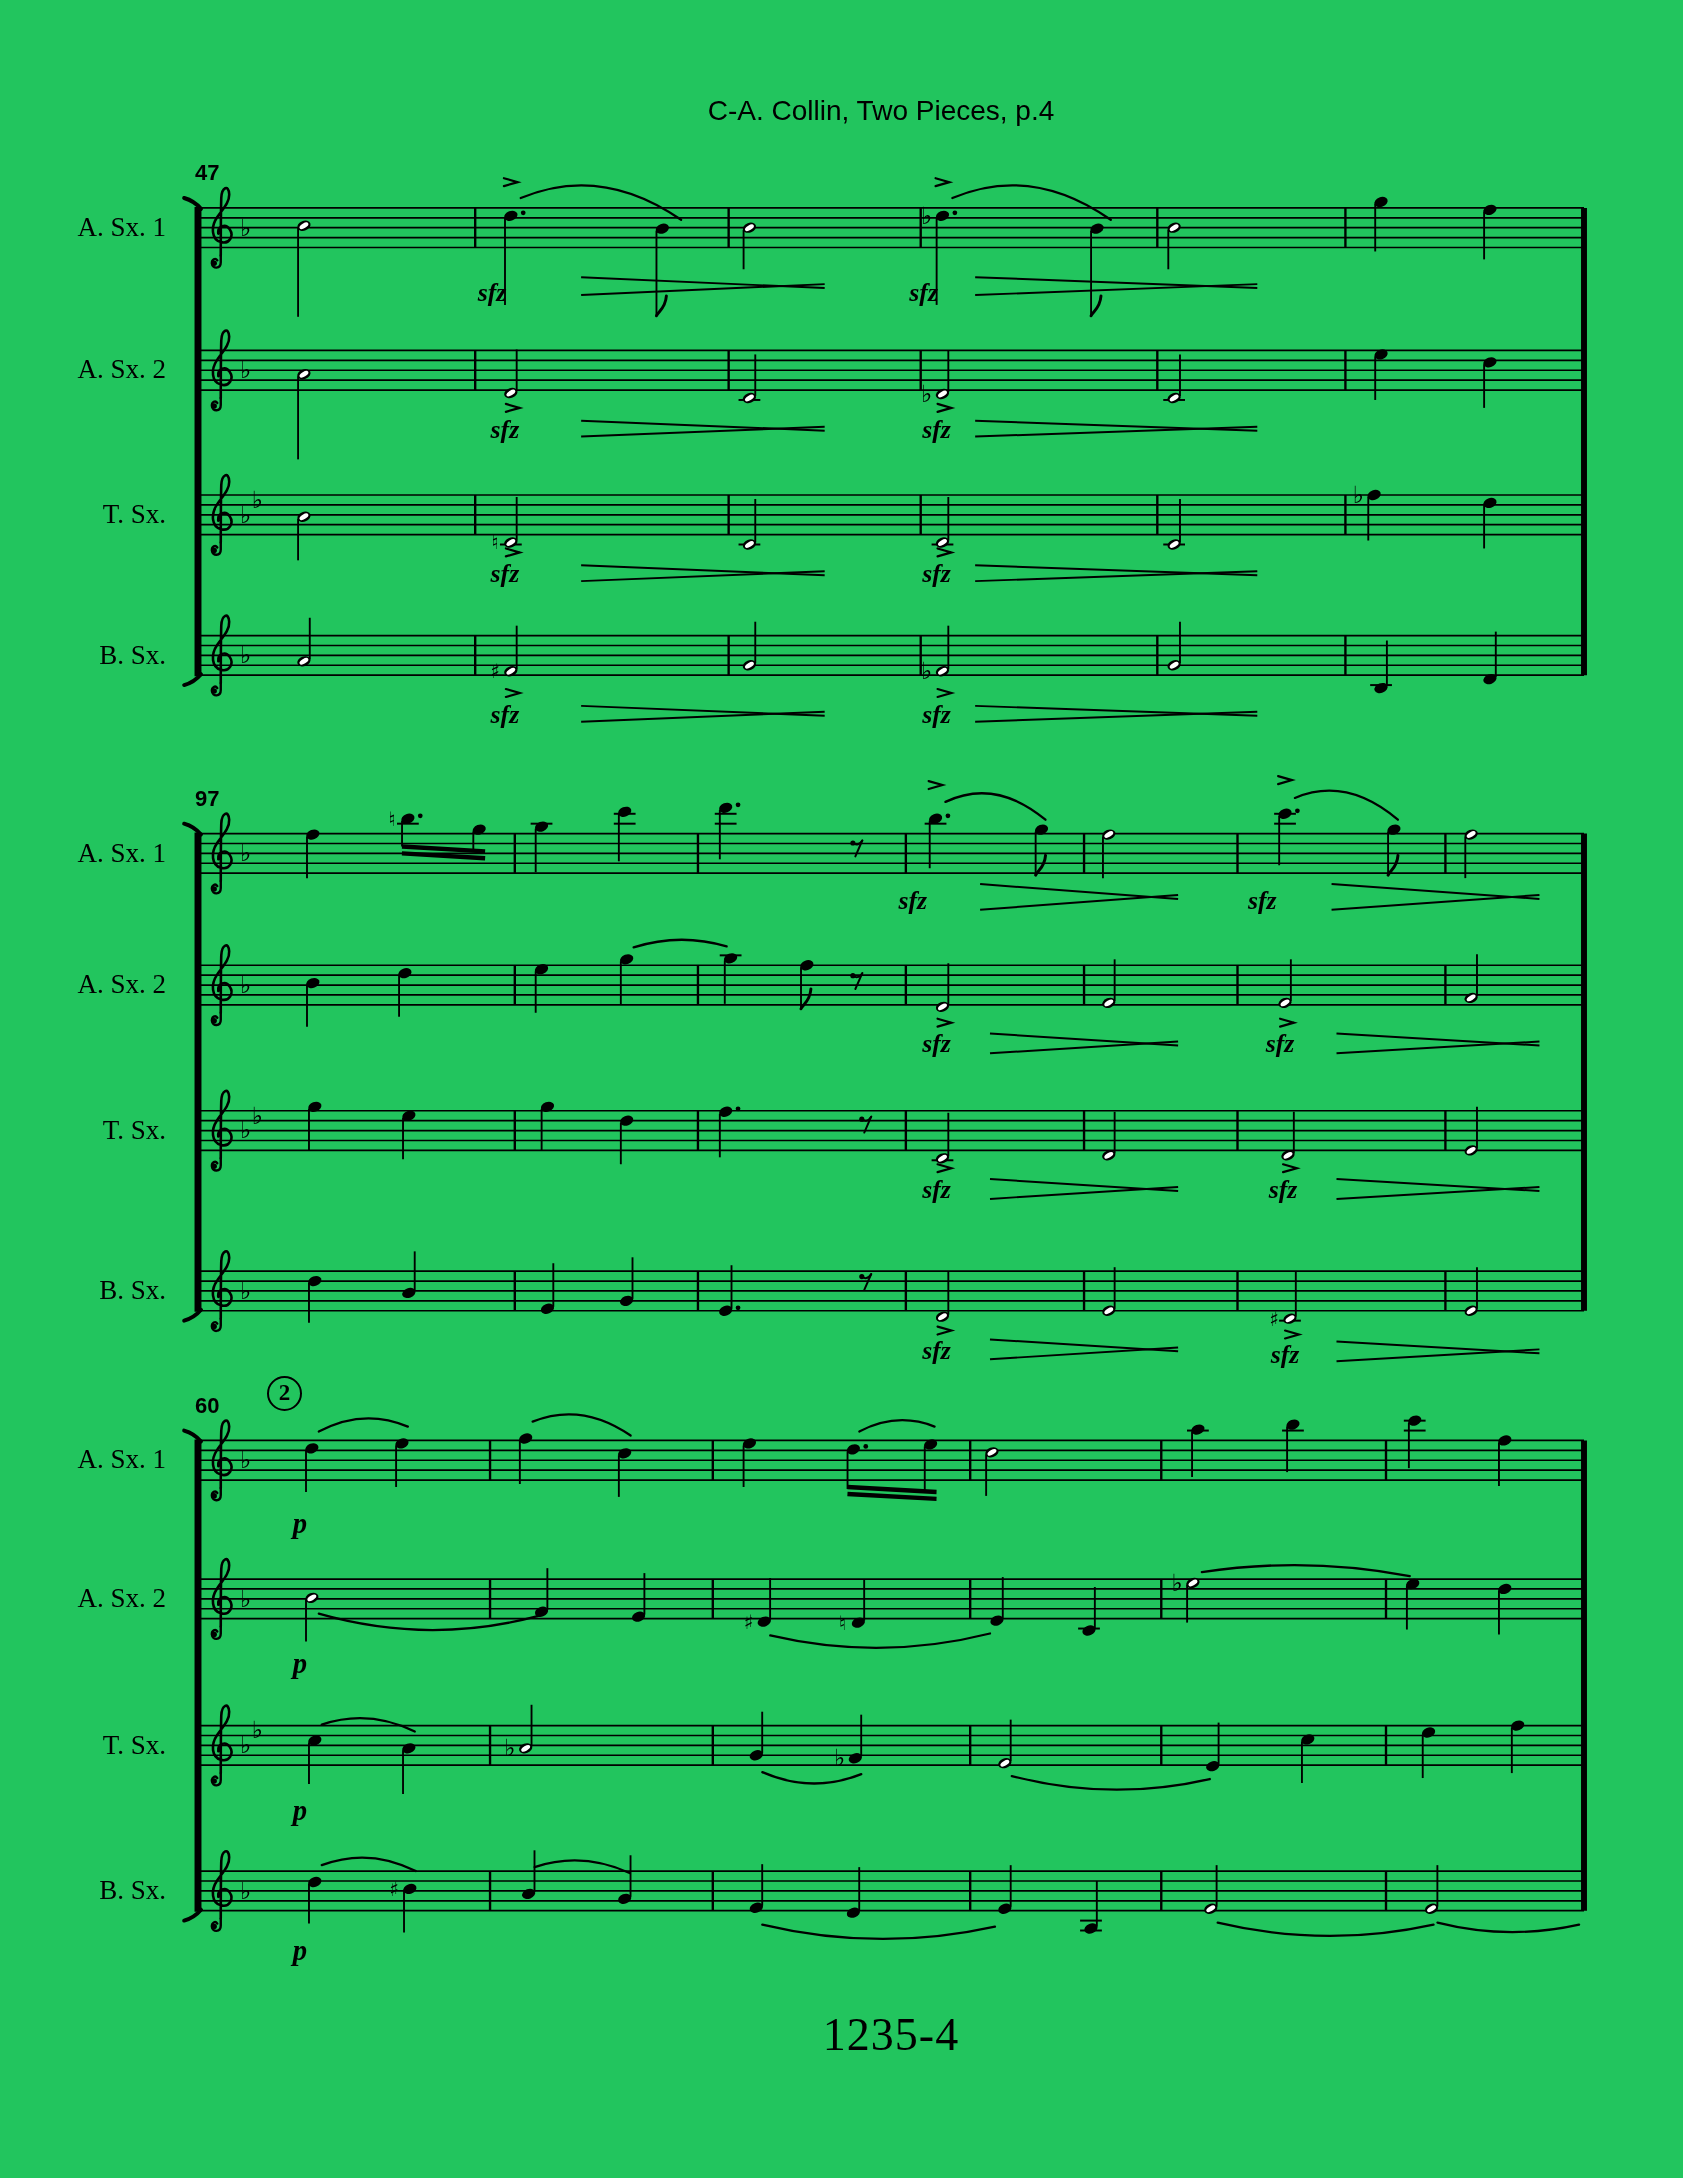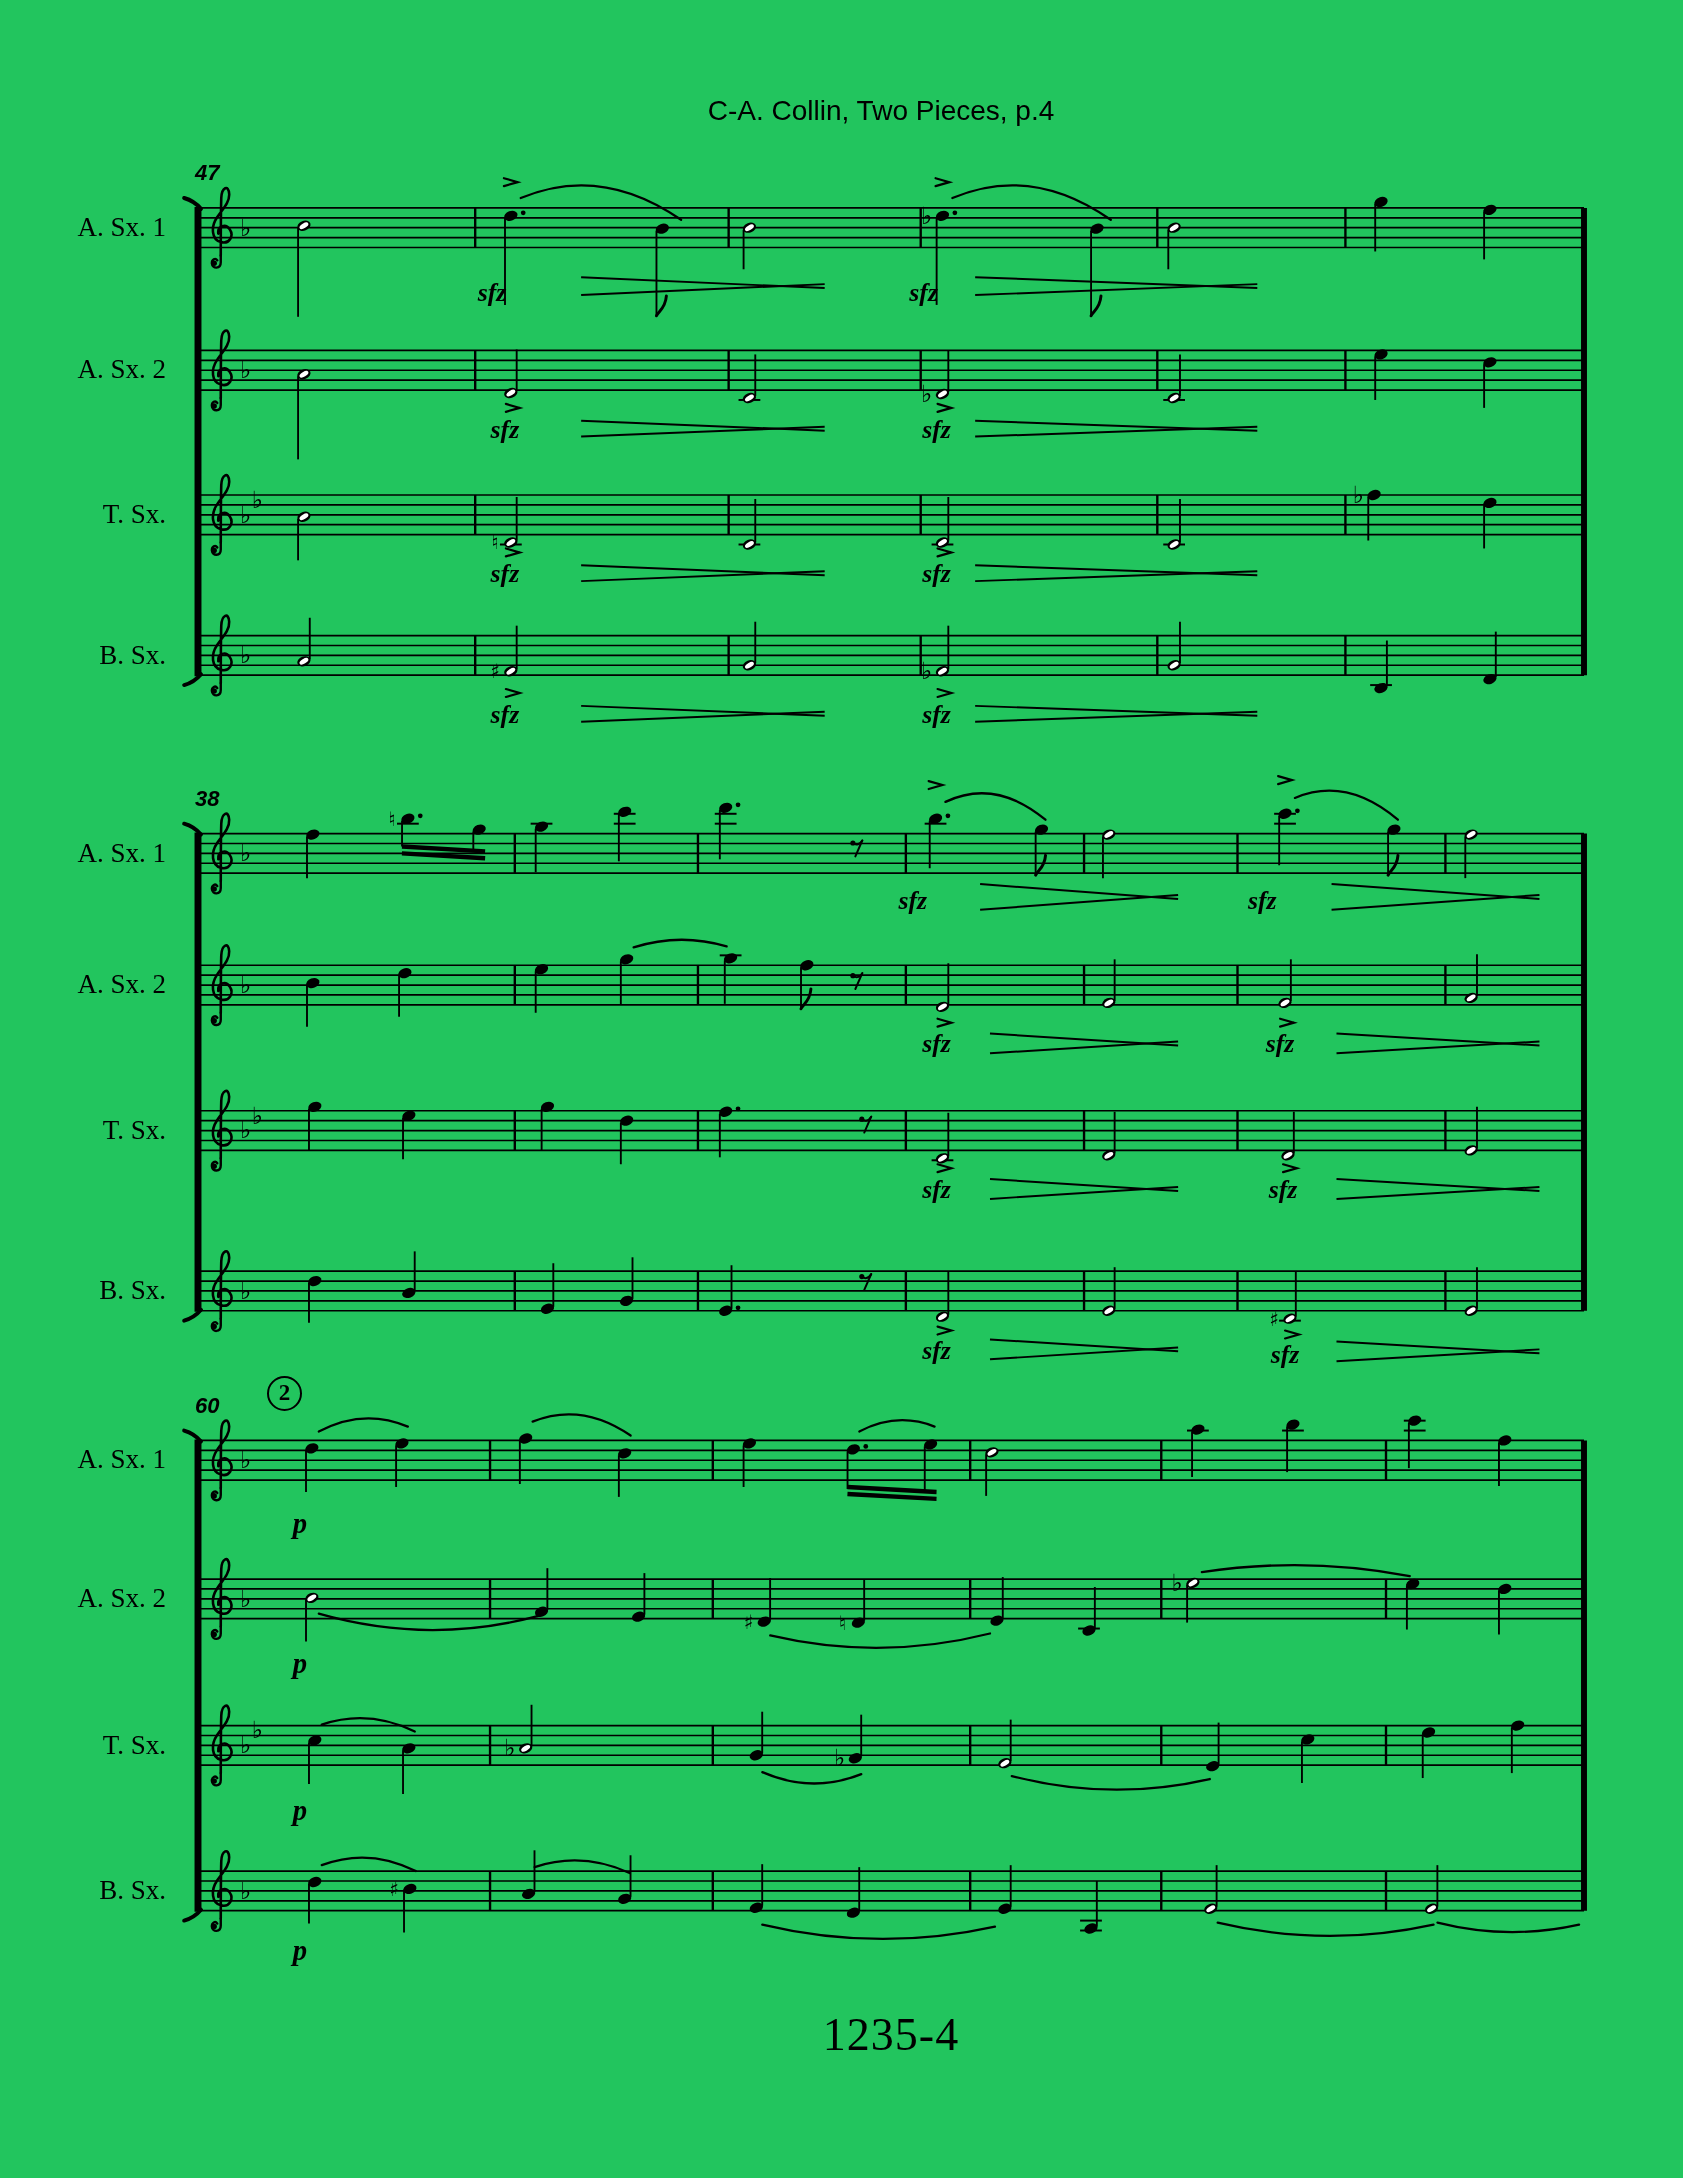--- a/index.html
+++ b/index.html
@@ -2,21 +2,21 @@
 <html><head>
 <meta charset="utf-8">
 <style>
   html,body{margin:0;padding:0;background:#e8e8e8;}
   .page{position:relative;width:1683px;height:2178px;background:#22c55e;color:#000;
         font-family:"Liberation Serif",serif;overflow:hidden;}
   .abs{position:absolute;}
   .title{font-family:"Liberation Sans",sans-serif;font-size:28px;white-space:nowrap;
          transform:translateX(-50%);}
   .pageno{font-size:46px;transform:translateX(-50%);letter-spacing:1px;}
-  .mnum{font-family:"Liberation Sans",sans-serif;font-weight:bold;font-size:22px;font-style:italic;}
+  .mnum{font-family:"Liberation Sans",sans-serif;font-weight:bold;font-size:22px;}
   .ilabel{font-size:27px;width:168px;text-align:right;white-space:nowrap;}
   .rehearsal{width:31px;height:31px;border:2.5px solid #000;border-radius:50%;
              text-align:center;line-height:29px;font-size:23px;font-weight:bold;}
   svg text.dynsfz{font:italic bold 26px "Liberation Serif",serif;}
   svg text.dynp{font:italic bold 29px "Liberation Serif",serif;}
   svg text.accid{font-family:"DejaVu Sans",sans-serif;}
 </style>
 </head>
 <body>
 
@@ -709,21 +709,21 @@
 
   <div class="abs ilabel" style="left: -2px; top: 212px;">A. Sx. 1</div>
     <div class="abs ilabel" style="left: -2px; top: 354px;">A. Sx. 2</div>
     <div class="abs ilabel" style="left: -2px; top: 499px;">T. Sx.</div>
     <div class="abs ilabel" style="left: -2px; top: 640px;">B. Sx.</div>
     <div class="abs mnum" style="left: 195px; top: 160px;">47</div>
     <div class="abs ilabel" style="left: -2px; top: 838px;">A. Sx. 1</div>
     <div class="abs ilabel" style="left: -2px; top: 969px;">A. Sx. 2</div>
     <div class="abs ilabel" style="left: -2px; top: 1115px;">T. Sx.</div>
     <div class="abs ilabel" style="left: -2px; top: 1275px;">B. Sx.</div>
-    <div class="abs mnum" style="left: 195px; top: 786px;">38</div>
+    <div class="abs mnum" style="left: 195px; top: 786px;">97</div>
     <div class="abs ilabel" style="left: -2px; top: 1444px;">A. Sx. 1</div>
     <div class="abs ilabel" style="left: -2px; top: 1583px;">A. Sx. 2</div>
     <div class="abs ilabel" style="left: -2px; top: 1730px;">T. Sx.</div>
     <div class="abs ilabel" style="left: -2px; top: 1875px;">B. Sx.</div>
     <div class="abs mnum" style="left: 195px; top: 1393px;">60</div>
     <div class="abs rehearsal" style="left: 267px; top: 1376px;">2</div>
     <div class="abs pageno" style="left:891px;top:2008px;">1235-4</div>
 </div>
 
 

